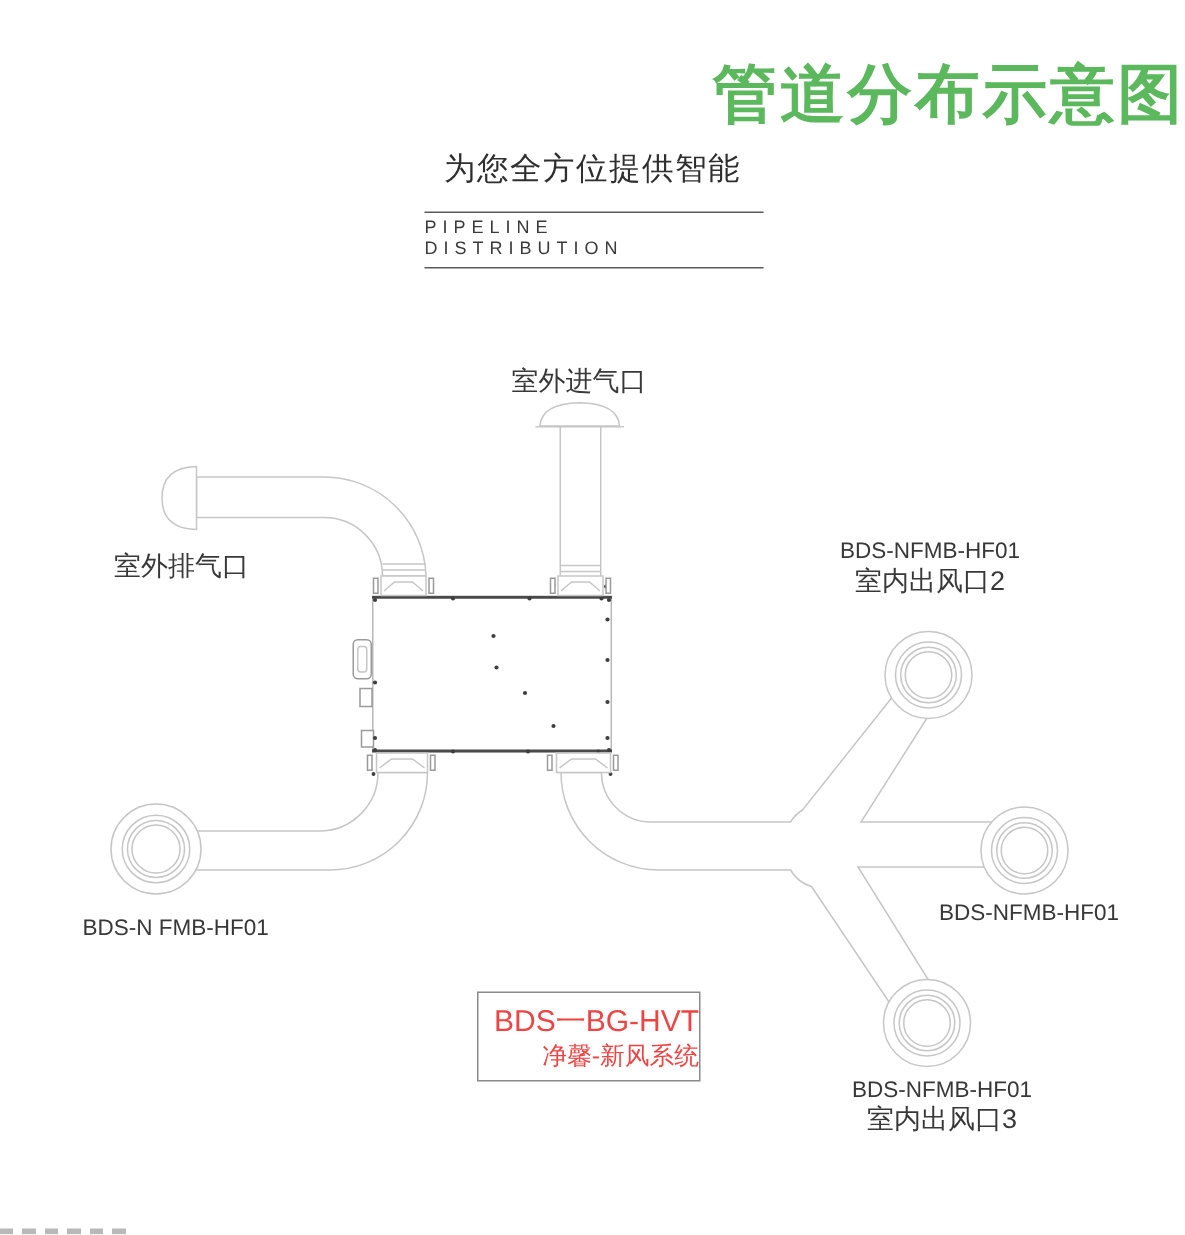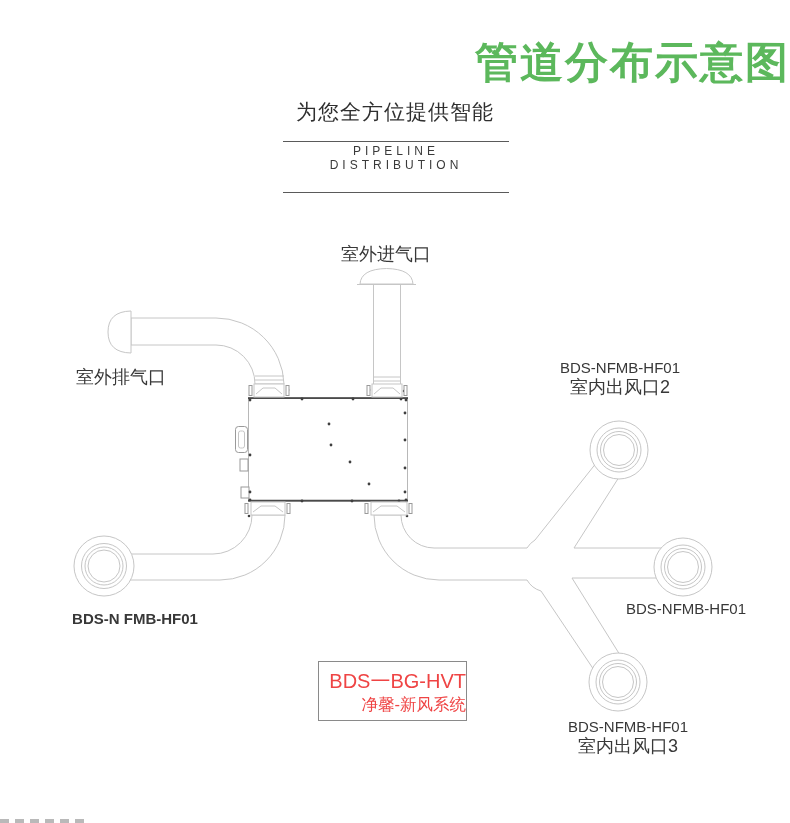--- a/index.html
+++ b/index.html
@@ -7,38 +7,38 @@
   }
   html,body{margin:0;padding:0;background:#fff;}
   .page{position:relative;width:790px;height:823px;background:#fff;overflow:hidden;
         font-family:"Liberation Sans","DejaVu Sans",sans-serif;}
   .title{position:absolute;top:34px;left:0;right:0;text-align:right;
          font-size:43px;font-weight:700;color:var(--accent);letter-spacing:2px;}
   .subtitle{position:absolute;top:98px;left:0;right:0;text-align:center;
             font-size:21px;color:#2f2f2f;letter-spacing:1px;}
   .tagline-band{position:absolute;top:141px;left:283px;width:226px;
             border-top:1px solid #5a5a5a;border-bottom:1px solid #5a5a5a;
-            padding:2px 0 20px 0;text-align:center;}
+            padding:2px 0 6px 0;}
   .tagline-band .tg{font-size:12px;letter-spacing:4px;color:#3a3a3a;}
   svg.diagram{position:absolute;left:0;top:0;}
   .p{fill:#fff;stroke:var(--pipe);stroke-width:1;}
   .pn{fill:none;stroke:var(--pipe);stroke-width:1;}
   .bx{fill:#fff;stroke:#b8b8b8;stroke-width:1;}
   .dk{stroke:var(--edge);stroke-width:1.8;fill:none;}
   .hd{fill:#fff;stroke:#9a9a9a;stroke-width:1;}
   .dt{fill:#3f3f3f;}
   .lbl{position:absolute;color:var(--text);text-align:center;}
   .cn{font-size:18px;line-height:22px;white-space:nowrap;}
   .model{font-size:15px;line-height:16px;white-space:nowrap;}
   .lbl-intake{left:336px;top:243px;width:100px;}
   .lbl-exhaust{left:69px;top:366px;width:104px;}
   .lbl-outlet2{left:545px;top:360px;width:150px;}
   .lbl-outlet1{left:611px;top:601px;width:150px;}
   .lbl-outlet3{left:553px;top:719px;width:150px;}
-  .lbl-inlet{left:55px;top:611px;width:160px;text-align:center;font-weight:bold;}
+  .lbl-inlet{left:55px;top:611px;width:160px;text-align:left;}
   .unit-label-box{position:absolute;left:318px;top:661px;width:147px;height:58px;
        border:1px solid #8a8a8a;display:flex;flex-direction:column;align-items:flex-end;
        justify-content:center;color:#ef4444;background:#fff;}
   .unit-label-box .l1{font-size:20px;line-height:26px;white-space:nowrap;}
   .unit-label-box .l2{font-size:16.5px;line-height:21px;white-space:nowrap;}
   .bottom-dashes{position:absolute;left:0;bottom:0;width:90px;height:4px;
        background:repeating-linear-gradient(90deg,#b9b9b9 0 9px,transparent 9px 15px);}
 </style>
 </head>
 <body>

